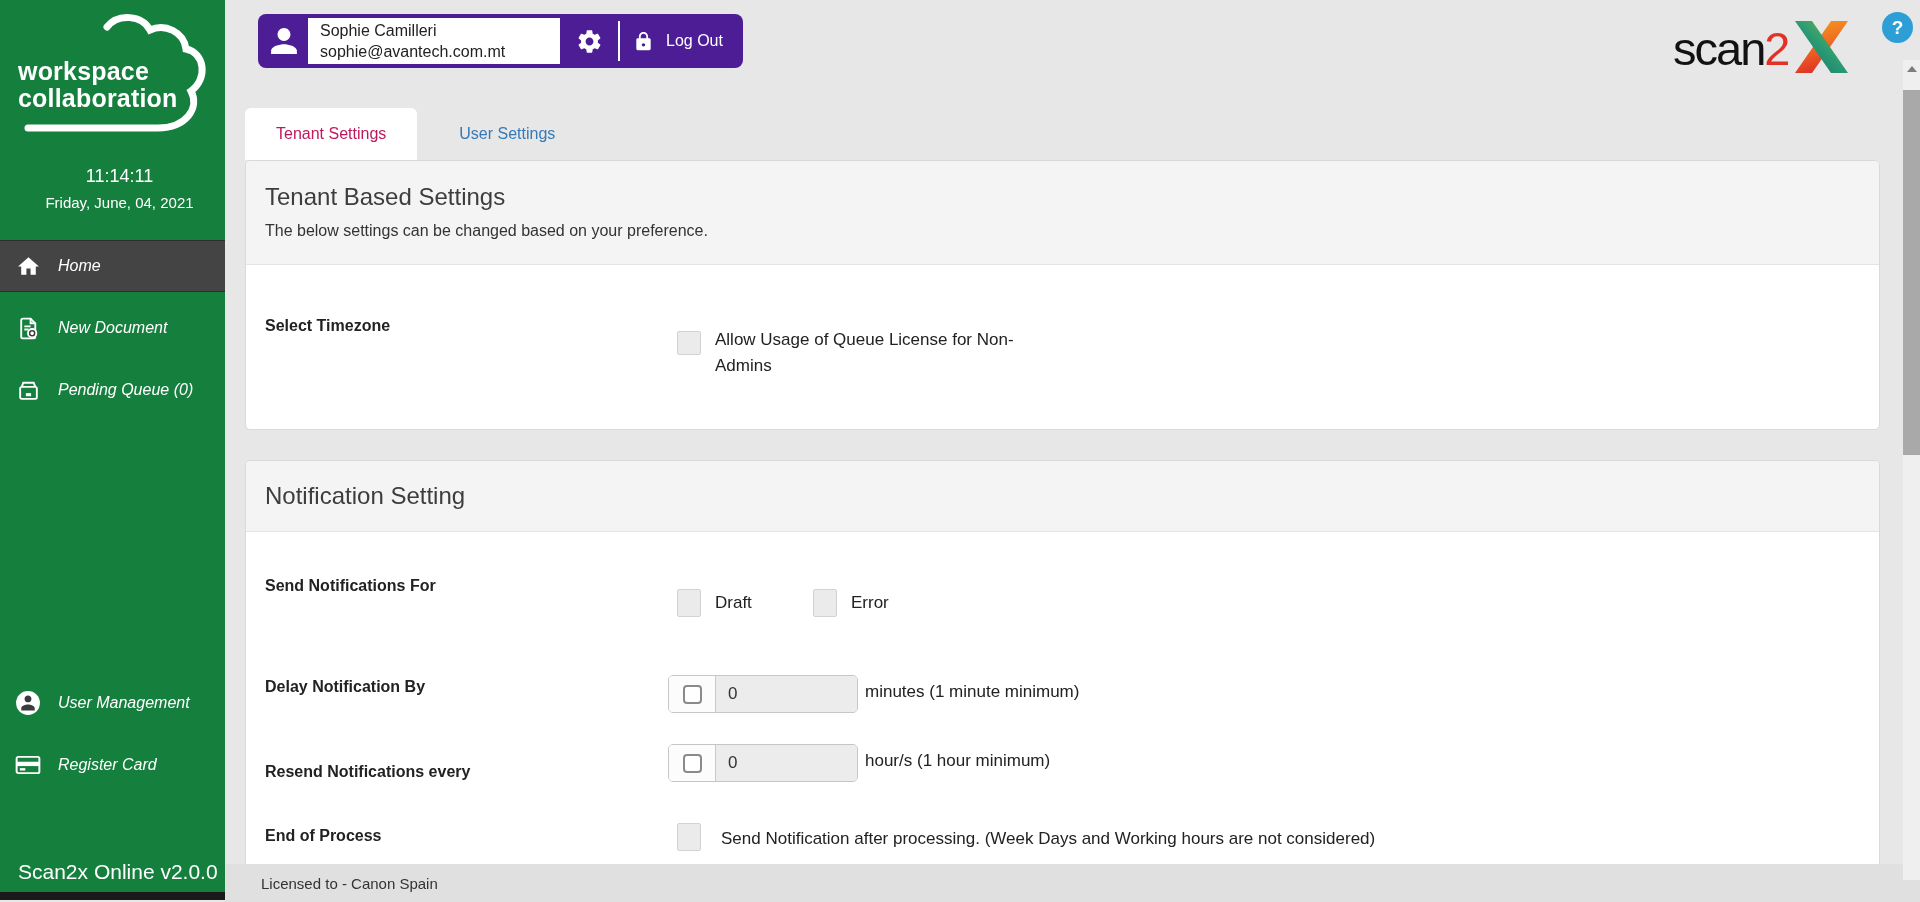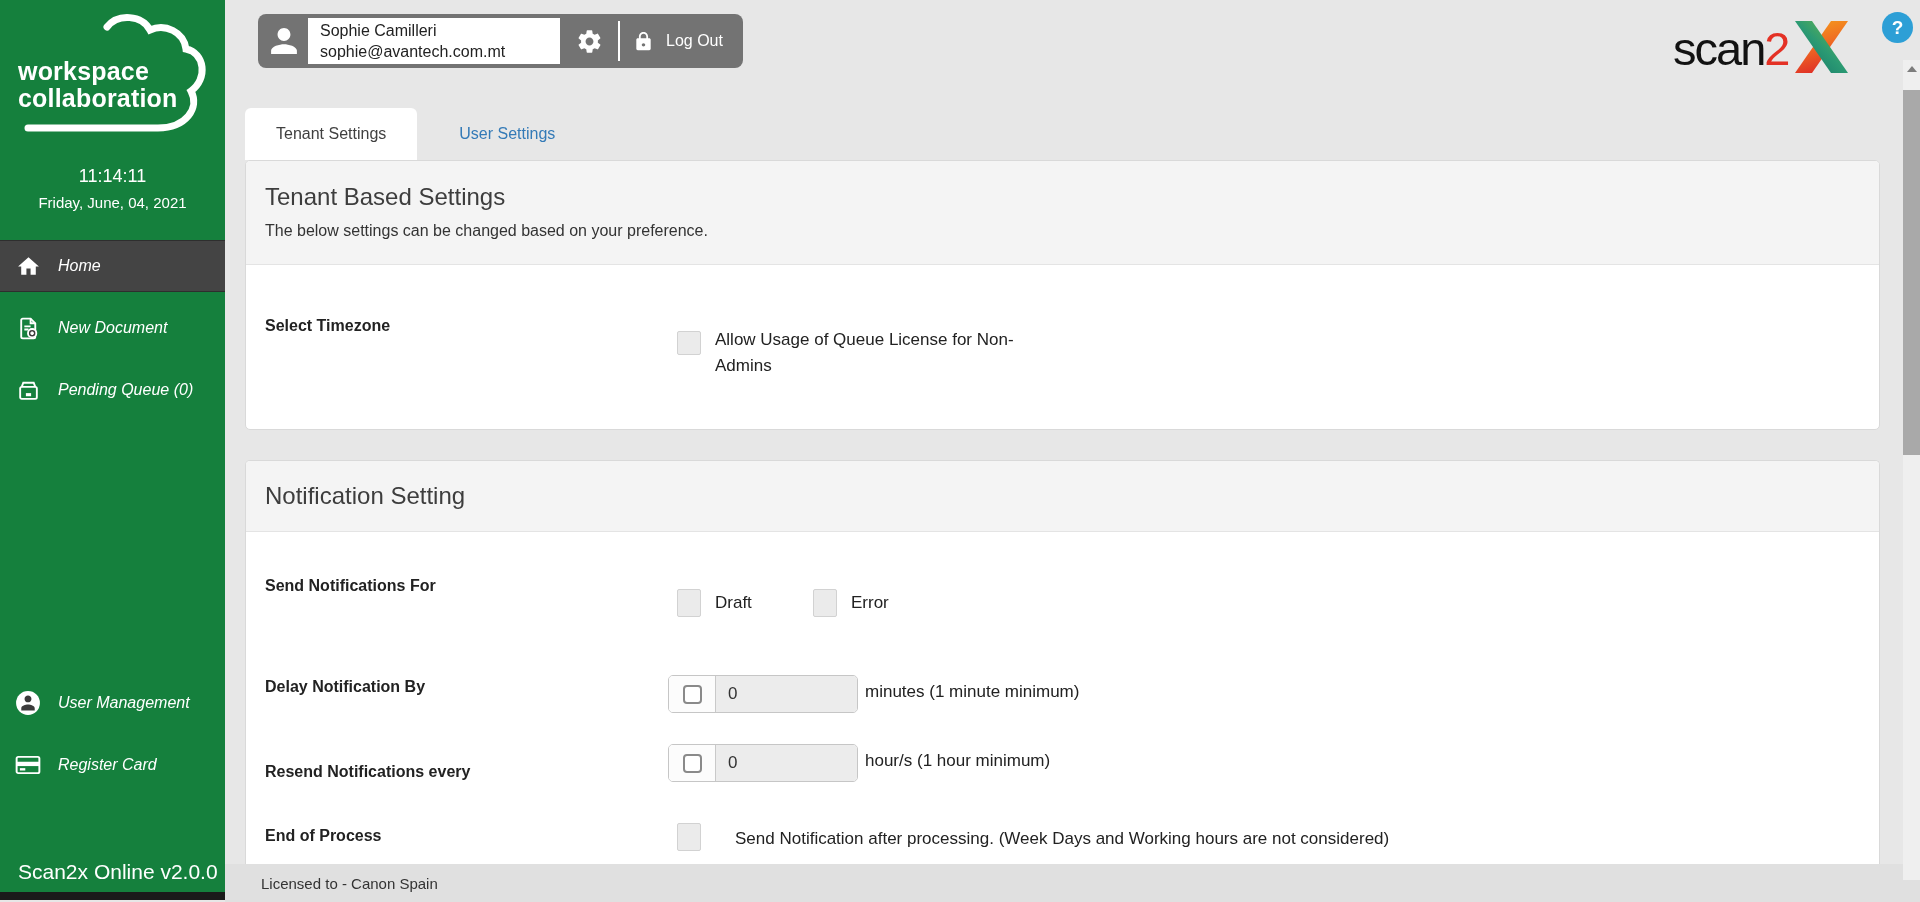--- a/index.html
+++ b/index.html
@@ -5,57 +5,57 @@
   * { margin:0; padding:0; box-sizing:border-box; }
   html,body { width:1920px; height:902px; overflow:hidden; }
   body { font-family:"Liberation Sans", sans-serif; color:#333; }
   .app { position:relative; width:1920px; height:902px; background:#e7e7e7; overflow:hidden; }
 
   
   .sidebar { position:absolute; left:0; top:0; width:225px; height:900px; background:#15803d; color:#fff; z-index:5; }
   .logo { position:absolute; top:10px; left:6px; width:213px; height:140px; }
   .logo svg { position:absolute; left:0; top:0; }
   .logo-text { position:absolute; left:12px; top:48px; font-size:25px; font-weight:bold; line-height:27px; letter-spacing:.2px; color:#fff; }
-  .clock { position:absolute; top:166px; left:0; width:225px; text-align:center; }
+  .clock { position:absolute; top:166px; left:7px; width:225px; text-align:center; }
   .clock .time { font-size:18px; }
   .clock .date { font-size:15px; margin-top:7px; }
 
   .menu { position:absolute; top:240px; left:0; width:225px; }
   .menu-item { height:52px; display:flex; align-items:center; gap:17px; padding-left:15px; font-size:16px; cursor:pointer; margin-bottom:10px;font-style:italic; }
   .menu-item.active { background:#444444; border-top:1px solid #2e2e2e; border-bottom:1px solid #2e2e2e; }
   .menu-item .mi-icon { width:26px; display:flex; justify-content:center; }
 
   .menu-bottom { position:absolute; top:678px; left:0; width:225px; }
   .menu-bottom .menu-item { height:50px; margin-bottom:12px; }
   .version { position:absolute; top:860px; left:18px; font-size:21px; color:#fff; }
   .sidebar-strip { position:absolute; bottom:0; left:0; width:225px; height:8px; background:#1a1a1a; }
 
   
   .content { position:absolute; left:225px; top:0; width:1695px; height:902px; }
 
   
-  .userbar { position:absolute; left:33px; top:14px; height:54px; background:#737373; border-radius:8px; display:flex; align-items:center; padding:0 12px 0 8px; }
+  .userbar { position:absolute; left:33px; top:14px; height:54px; background:#4c1d95; border-radius:8px; display:flex; align-items:center; padding:0 12px 0 8px; }
   .userbox { width:252px; height:46px; background:#fff; margin-left:6px; padding-left:12px; display:flex; flex-direction:column; justify-content:center; }
   .userbox .uname, .userbox .uemail { font-size:16px; line-height:21px; color:#222; white-space:nowrap; }
   .gear { margin-left:16px; display:flex; }
   .ubar-divider { width:2px; height:40px; background:#fff; margin:0 12px 0 15px; }
   .lock { display:flex; }
   .logout { color:#fff; font-size:16px; margin:0 8px 0 11px; cursor:pointer; }
 
   
   .brand { position:absolute; top:22px; left:1448px; display:flex; align-items:center; }
   .brand-text { font-size:47px; font-weight:normal; color:#121212; letter-spacing:-2px; line-height:46px; }
   .brand-text .red2 { color:#e43125; letter-spacing:-1px; }
   .brand-x { margin-left:1px; margin-top:-4px; }
   .help { position:absolute; top:12px; left:1657px; width:31px; height:31px; border-radius:50%; background:#2d9fd6; color:#fff; font-size:19px; font-weight:bold; display:flex; align-items:center; justify-content:center; cursor:pointer; }
 
   
   .tabs { position:absolute; left:20px; top:108px; display:flex; height:52px; }
   .tab { display:flex; align-items:center; font-size:16px; cursor:pointer; }
-  .tab.active { background:#fff; border-radius:6px 6px 0 0; color:#404040; padding:0 31px; }
+  .tab.active { background:#fff; border-radius:6px 6px 0 0; color:#be185d; padding:0 31px; }
   .tab.inactive { color:#337ab7; padding:0 42px; }
 
   
   .panel { position:absolute; left:20px; width:1635px; background:#fff; border:1px solid #d9d9d9; border-radius:5px; overflow:hidden; }
   .panel-header { background:#f4f4f4; border-bottom:1px solid #e4e4e4; }
   .panel1 { top:160px; height:270px; }
   .panel1 .panel-header { height:104px; padding:22px 0 1px 19px; }
   .p-title { font-size:24px; color:#3d3d3d; font-weight:normal; }
   .p-sub { font-size:16px; color:#333; margin-top:11px; }
   .panel1-body { position:relative; height:164px; }
@@ -258,21 +258,21 @@
         <div class="input-group" style="left:422px; top:212px;">
           <div class="ig-check">
             <div class="ig-checkbox"></div>
           </div>
           <div class="ig-value">0</div>
         </div>
         <div class="f-hint" style="left:619px; top:219px;">hour/s (1 hour minimum)</div>
 
         <div class="f-label" style="left:19px; top:295px;">End of Process</div>
         <div class="cb cb-tall" style="left:431px; top:291px;"></div>
-        <div class="f-hint" style="left:489px; top:297px;">Send Notification after processing. (Week Days and Working hours are not considered)</div>
+        <div class="f-hint" style="left:475px; top:297px;">Send Notification after processing. (Week Days and Working hours are not considered)</div>
 
       </div>
     </section>
 
     <div class="footer">
       <span>Licensed to - Canon Spain</span>
     </div>
 
     <div class="scrollbar">
       <div class="sb-btn">

